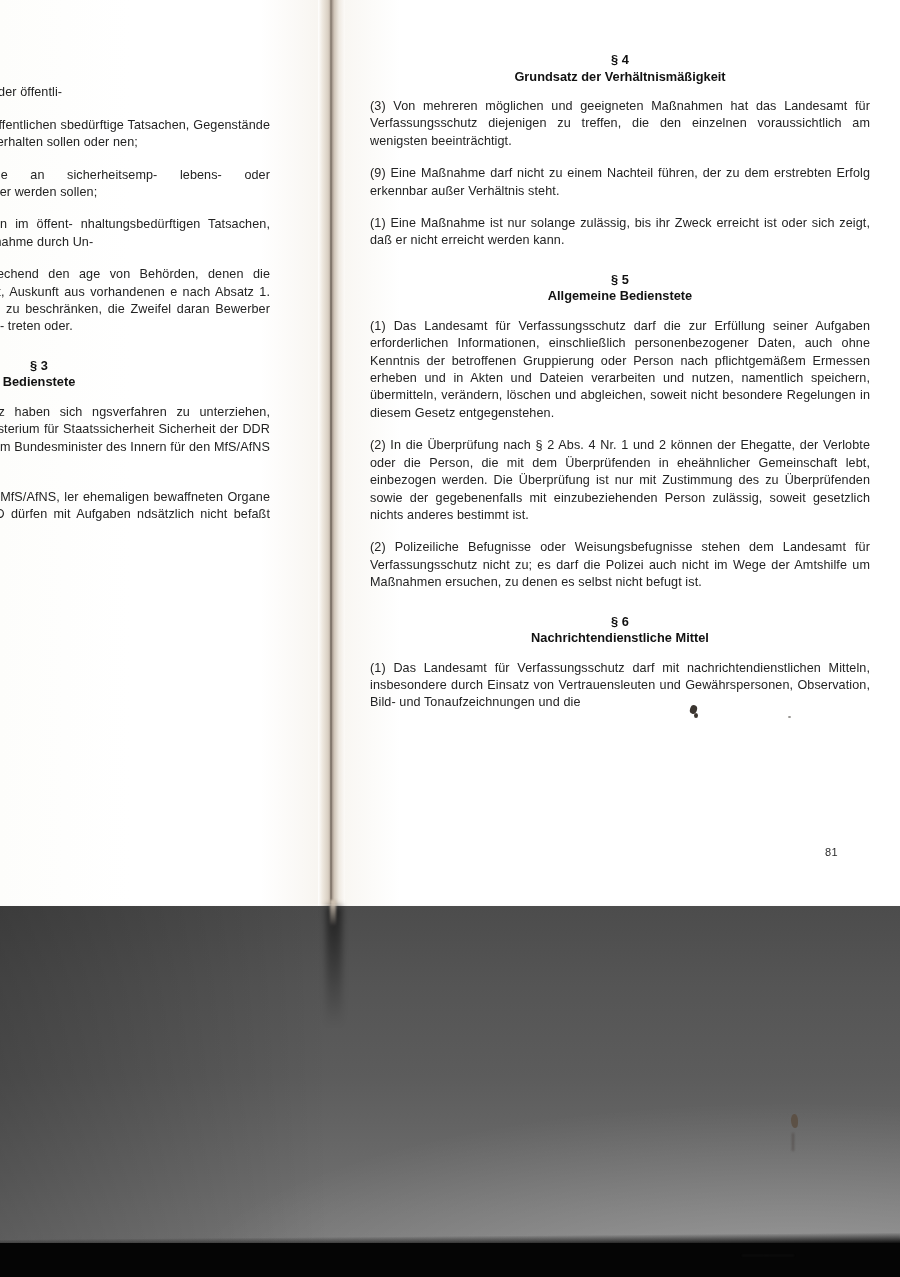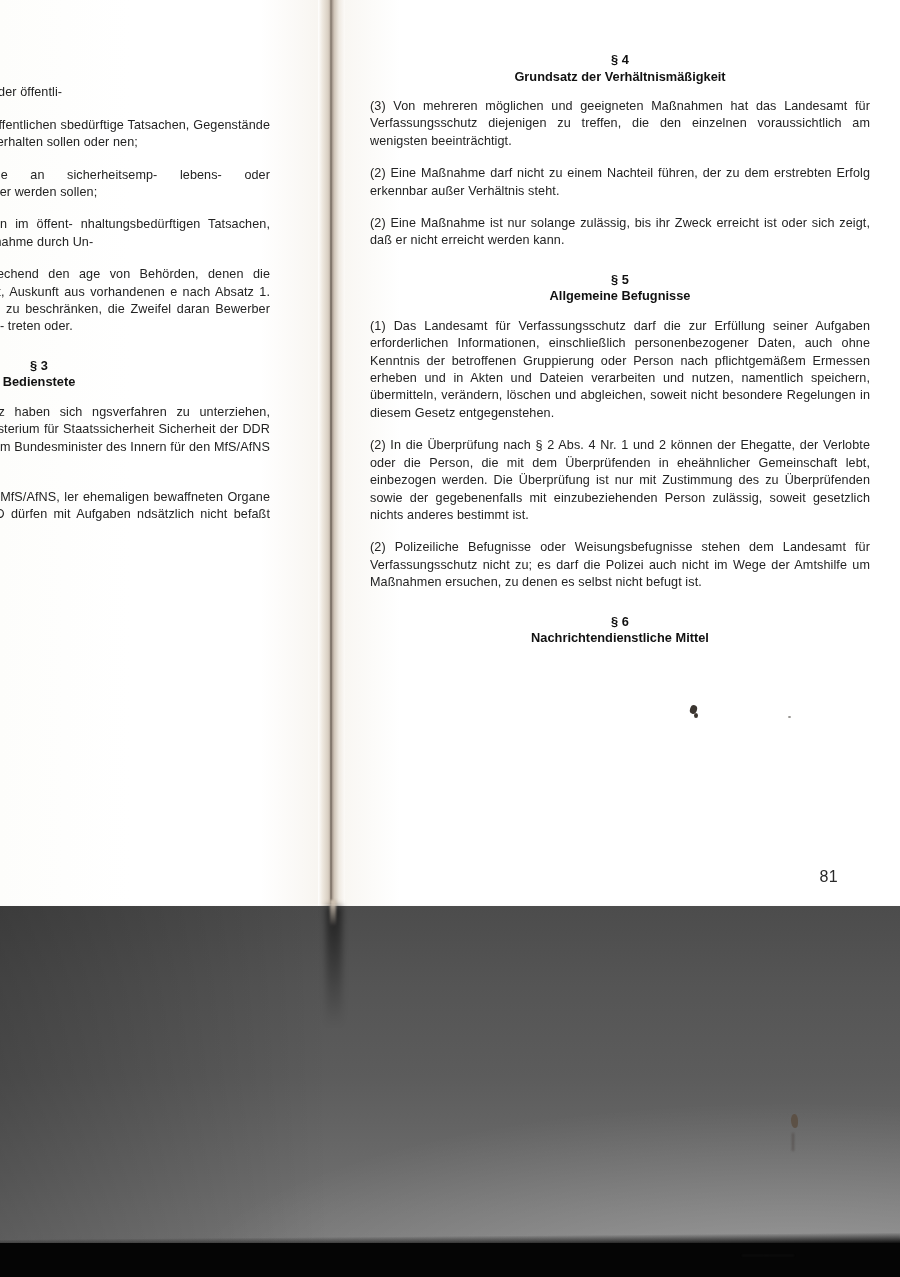--- a/index.html
+++ b/index.html
@@ -84,22 +84,22 @@
     color:#111111;
     margin:0 0 13px 0;
   }
   .sec-head .sym{display:block;}
   .sec-head .ttl{display:block;}
   .sec-head.spaced{margin-top:22px;}
 
   .page-number{
     position:absolute;
     right:62px;
-    top:868px;
-    font-size:16px;
+    top:846px;
+    font-size:11px;
     color:#2a2a2a;
     letter-spacing:.4px;
   }
 
   
   .speck{position:absolute;background:#2a241e;border-radius:50%;opacity:.92;}
   #speck-1{left:690px;top:705px;width:7px;height:9px;transform:rotate(18deg);}
   #speck-2{left:694px;top:713px;width:4px;height:5px;}
   #speck-3{left:788px;top:716px;width:3px;height:2px;opacity:.5;}
 
@@ -229,35 +229,36 @@
   <div id="gutter-line"></div>
 
   <div id="right-page">
     <div id="right-col">
 
       <div class="sec-head">
         <span class="sym">§ 4</span>
         <span class="ttl">Grundsatz der Verhältnismäßigkeit</span>
       </div>
       <p class="body-text">(3) Von mehreren möglichen und geeigneten Maßnahmen hat das Landesamt für Verfassungsschutz diejenigen zu treffen, die den einzelnen voraussichtlich am wenigsten beeinträchtigt.</p>
-      <p class="body-text">(2) Eine Maßnahme darf nicht zu einem Nachteil führen, der zu dem erstrebten Erfolg erkennbar außer Verhältnis steht.</p>
-      <p class="body-text">(2) Eine Maßnahme ist nur solange zulässig, bis ihr Zweck erreicht ist oder sich zeigt, daß er nicht erreicht werden kann.</p>
+      <p class="body-text">(9) Eine Maßnahme darf nicht zu einem Nachteil führen, der zu dem erstrebten Erfolg erkennbar außer Verhältnis steht.</p>
+      <p class="body-text">(1) Eine Maßnahme ist nur solange zulässig, bis ihr Zweck erreicht ist oder sich zeigt, daß er nicht erreicht werden kann.</p>
 
       <div class="sec-head spaced">
         <span class="sym">§ 5</span>
-        <span class="ttl">Allgemeine Befugnisse</span>
+        <span class="ttl">Allgemeine Bedienstete</span>
       </div>
       <p class="body-text">(1) Das Landesamt für Verfassungsschutz darf die zur Erfüllung seiner Aufgaben erforderlichen Informationen, einschließlich personenbezogener Daten, auch ohne Kenntnis der betroffenen Gruppierung oder Person nach pflichtgemäßem Ermessen erheben und in Akten und Dateien verarbeiten und nutzen, namentlich speichern, übermitteln, verändern, löschen und abgleichen, soweit nicht besondere Regelungen in diesem Gesetz entgegenstehen.</p>
       <p class="body-text">(2) In die Überprüfung nach § 2 Abs. 4 Nr. 1 und 2 können der Ehegatte, der Verlobte oder die Person, die mit dem Überprüfenden in eheähnlicher Gemeinschaft lebt, einbezogen werden. Die Überprüfung ist nur mit Zustimmung des zu Überprüfenden sowie der gegebenenfalls mit einzubeziehenden Person zulässig, soweit gesetzlich nichts anderes bestimmt ist.</p>
       <p class="body-text">(2) Polizeiliche Befugnisse oder Weisungsbefugnisse stehen dem Landesamt für Verfassungsschutz nicht zu; es darf die Polizei auch nicht im Wege der Amtshilfe um Maßnahmen ersuchen, zu denen es selbst nicht befugt ist.</p>
 
       <div class="sec-head spaced">
         <span class="sym">§ 6</span>
         <span class="ttl">Nachrichtendienstliche Mittel</span>
       </div>
+      <p class="body-text last">(1) Das Landesamt für Verfassungsschutz darf mit nachrichtendienstlichen Mitteln, insbesondere durch Einsatz von Vertrauensleuten und Gewährspersonen, Observation, Bild- und Tonaufzeichnungen und die</p>
 
     </div>
 
     <div class="page-number">81</div>
   </div>
 
   <span class="speck" id="speck-1"></span>
   <span class="speck" id="speck-2"></span>
   <span class="speck" id="speck-3"></span>
 

